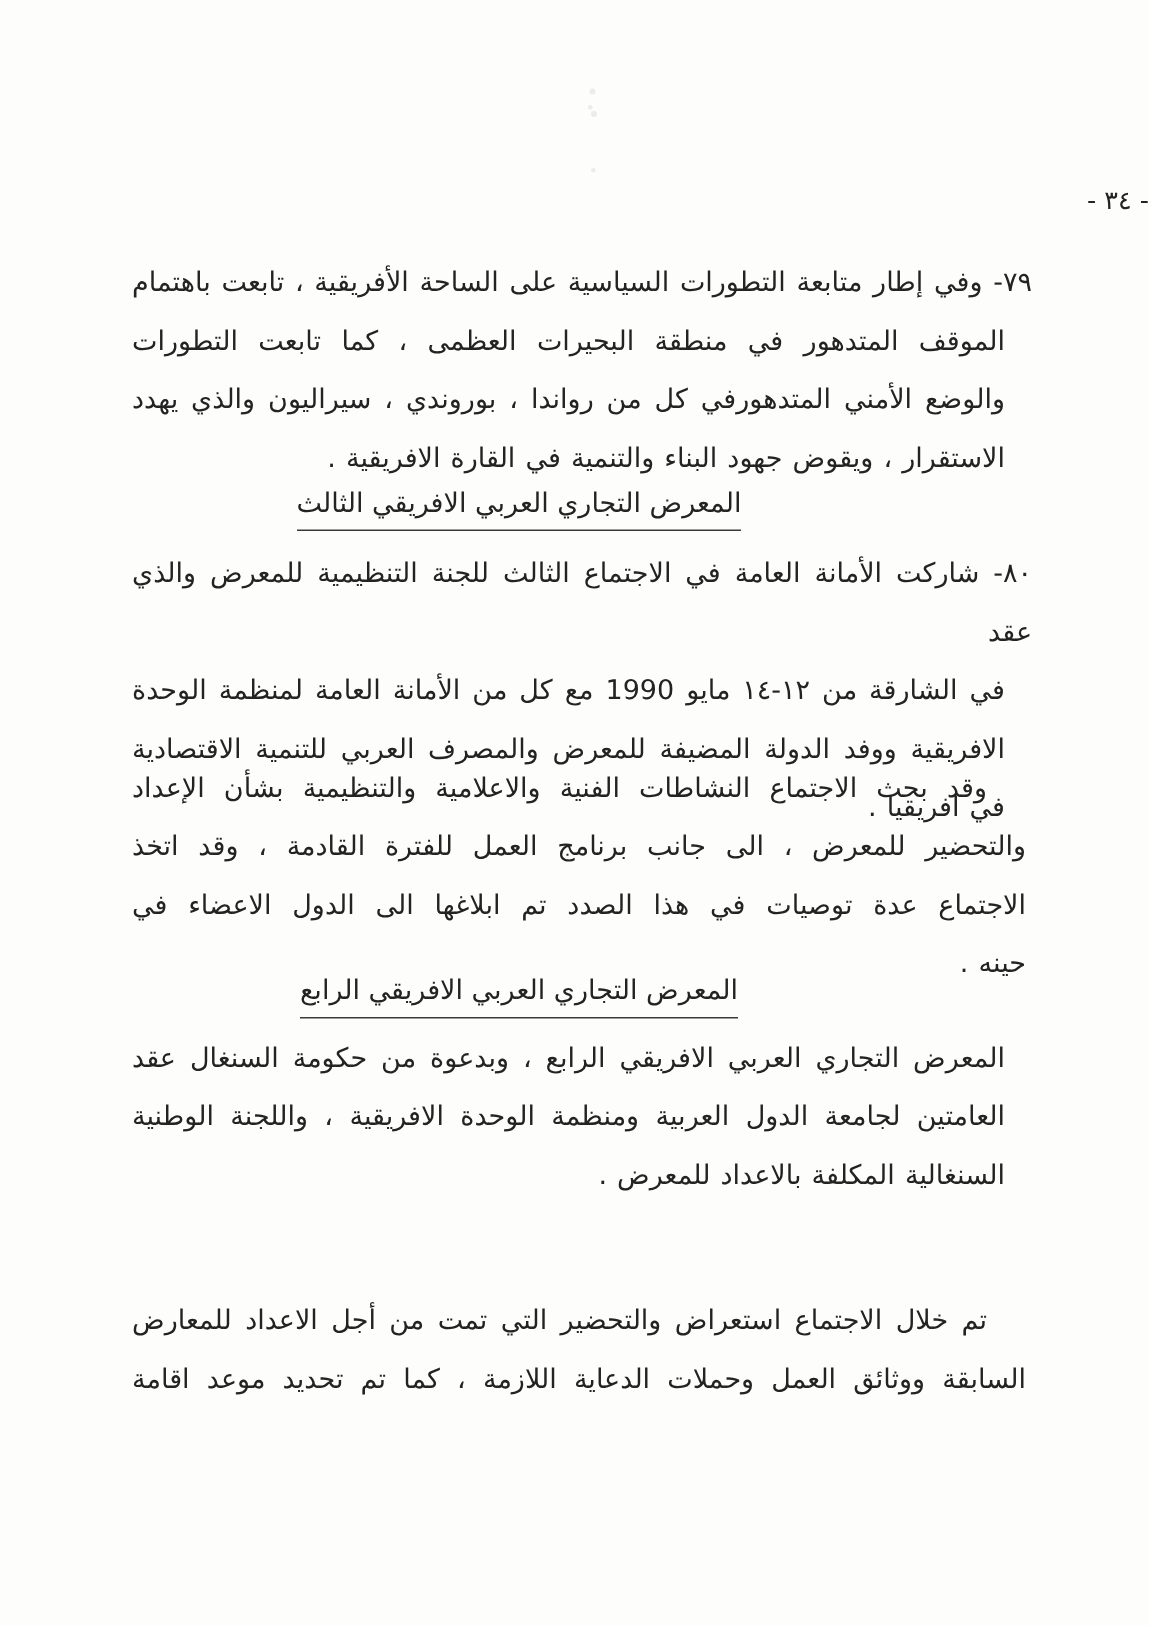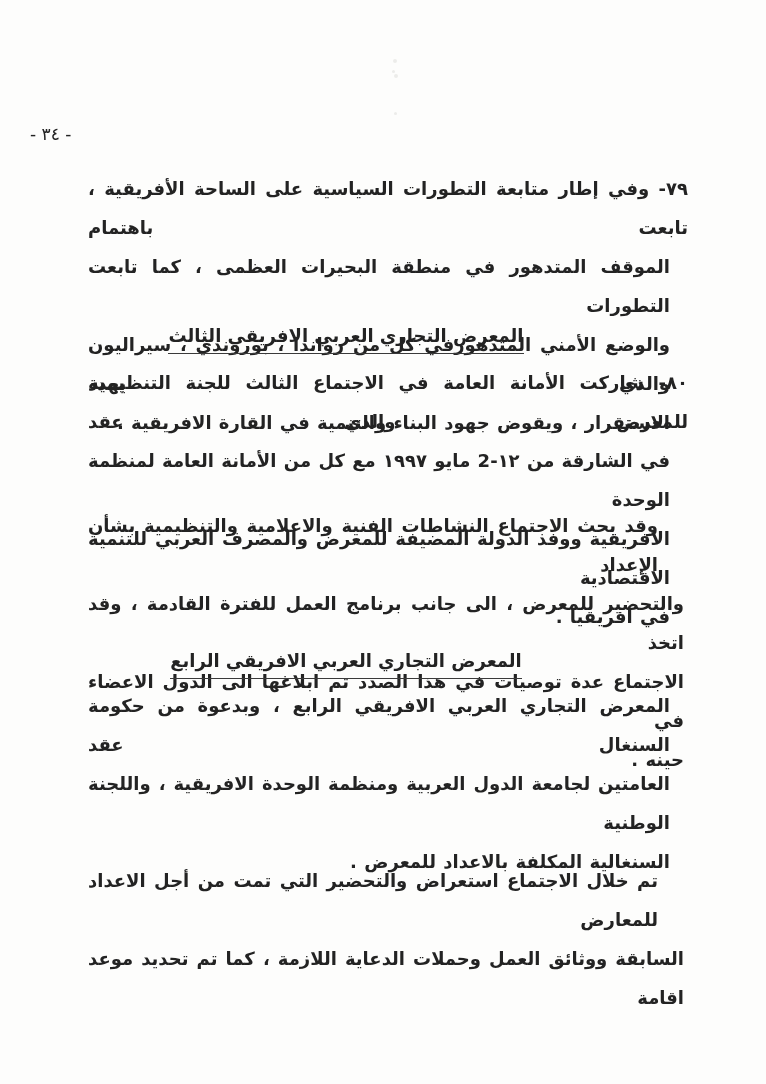--- a/index.html
+++ b/index.html
@@ -25,41 +25,40 @@
   .art-1 { left: 393px; top: 59px;  width: 4px; height: 4px; }
   .art-2 { left: 392px; top: 70px;  width: 3px; height: 3px; }
   .art-3 { left: 394px; top: 74px;  width: 4px; height: 4px; }
   .art-4 { left: 394px; top: 112px; width: 3px; height: 3px; }
 
   .page-number {
     position: absolute;
     top: 124px;
     left: 0;
     width: 100%;
-    text-align: left;
+    text-align: right;
     font-size: 17px;
     letter-spacing: 2px;
     direction: rtl;
     padding-left: 30px;
     box-sizing: border-box;
   }
 
   .content {
     position: absolute;
     left: 88px;
     top: 0;
     width: 600px;
     direction: rtl;
   }
   .block {
     position: absolute;
     right: 0;
     width: 600px;
     box-sizing: border-box;
-    font-weight: bold;
   }
   
   .blk-0 { top: 169px; }  
   .blk-1 { top: 323px; }  
   .blk-2 { top: 363px; }  
   .blk-3 { top: 506px; }  
   .blk-4 { top: 648px; }  
   .blk-5 { top: 686px; }  
   .blk-6 { top: 861px; }  
 
@@ -107,21 +106,21 @@
   <div class="content" id="doc-body">
       <div class="block blk-0 para numbered">
         <div class="line first">٧٩- وفي إطار متابعة التطورات السياسية على الساحة الأفريقية ، تابعت باهتمام</div>
         <div class="line cont">الموقف المتدهور في منطقة البحيرات العظمى ، كما تابعت التطورات</div>
         <div class="line cont">والوضع الأمني المتدهورفي كل من رواندا ، بوروندي ، سيراليون والذي يهدد</div>
         <div class="line cont last">الاستقرار ، ويقوض جهود البناء والتنمية في القارة الافريقية .</div>
       </div>
       <div class="block blk-1 heading"><span class="heading-text">المعرض التجاري العربي الافريقي الثالث</span></div>
       <div class="block blk-2 para numbered">
         <div class="line first">٨٠- شاركت الأمانة العامة في الاجتماع الثالث للجنة التنظيمية للمعرض والذي عقد</div>
-        <div class="line cont">في الشارقة من ١٢-2 مايو ١٩٩٧ مع كل من الأمانة العامة لمنظمة الوحدة</div>
+        <div class="line cont">في الشارقة من ١٢-١٤ مايو 1990 مع كل من الأمانة العامة لمنظمة الوحدة</div>
         <div class="line cont">الافريقية ووفد الدولة المضيفة للمعرض والمصرف العربي للتنمية الاقتصادية</div>
         <div class="line cont last">في افريقيا .</div>
       </div>
       <div class="block blk-3 para plain">
         <div class="line first">وقد بحث الاجتماع النشاطات الفنية والاعلامية والتنظيمية بشأن الإعداد</div>
         <div class="line cont">والتحضير للمعرض ، الى جانب برنامج العمل للفترة القادمة ، وقد اتخذ</div>
         <div class="line cont">الاجتماع عدة توصيات في هذا الصدد تم ابلاغها الى الدول الاعضاء في</div>
         <div class="line cont last">حينه .</div>
       </div>
       <div class="block blk-4 heading"><span class="heading-text">المعرض التجاري العربي الافريقي الرابع</span></div>

